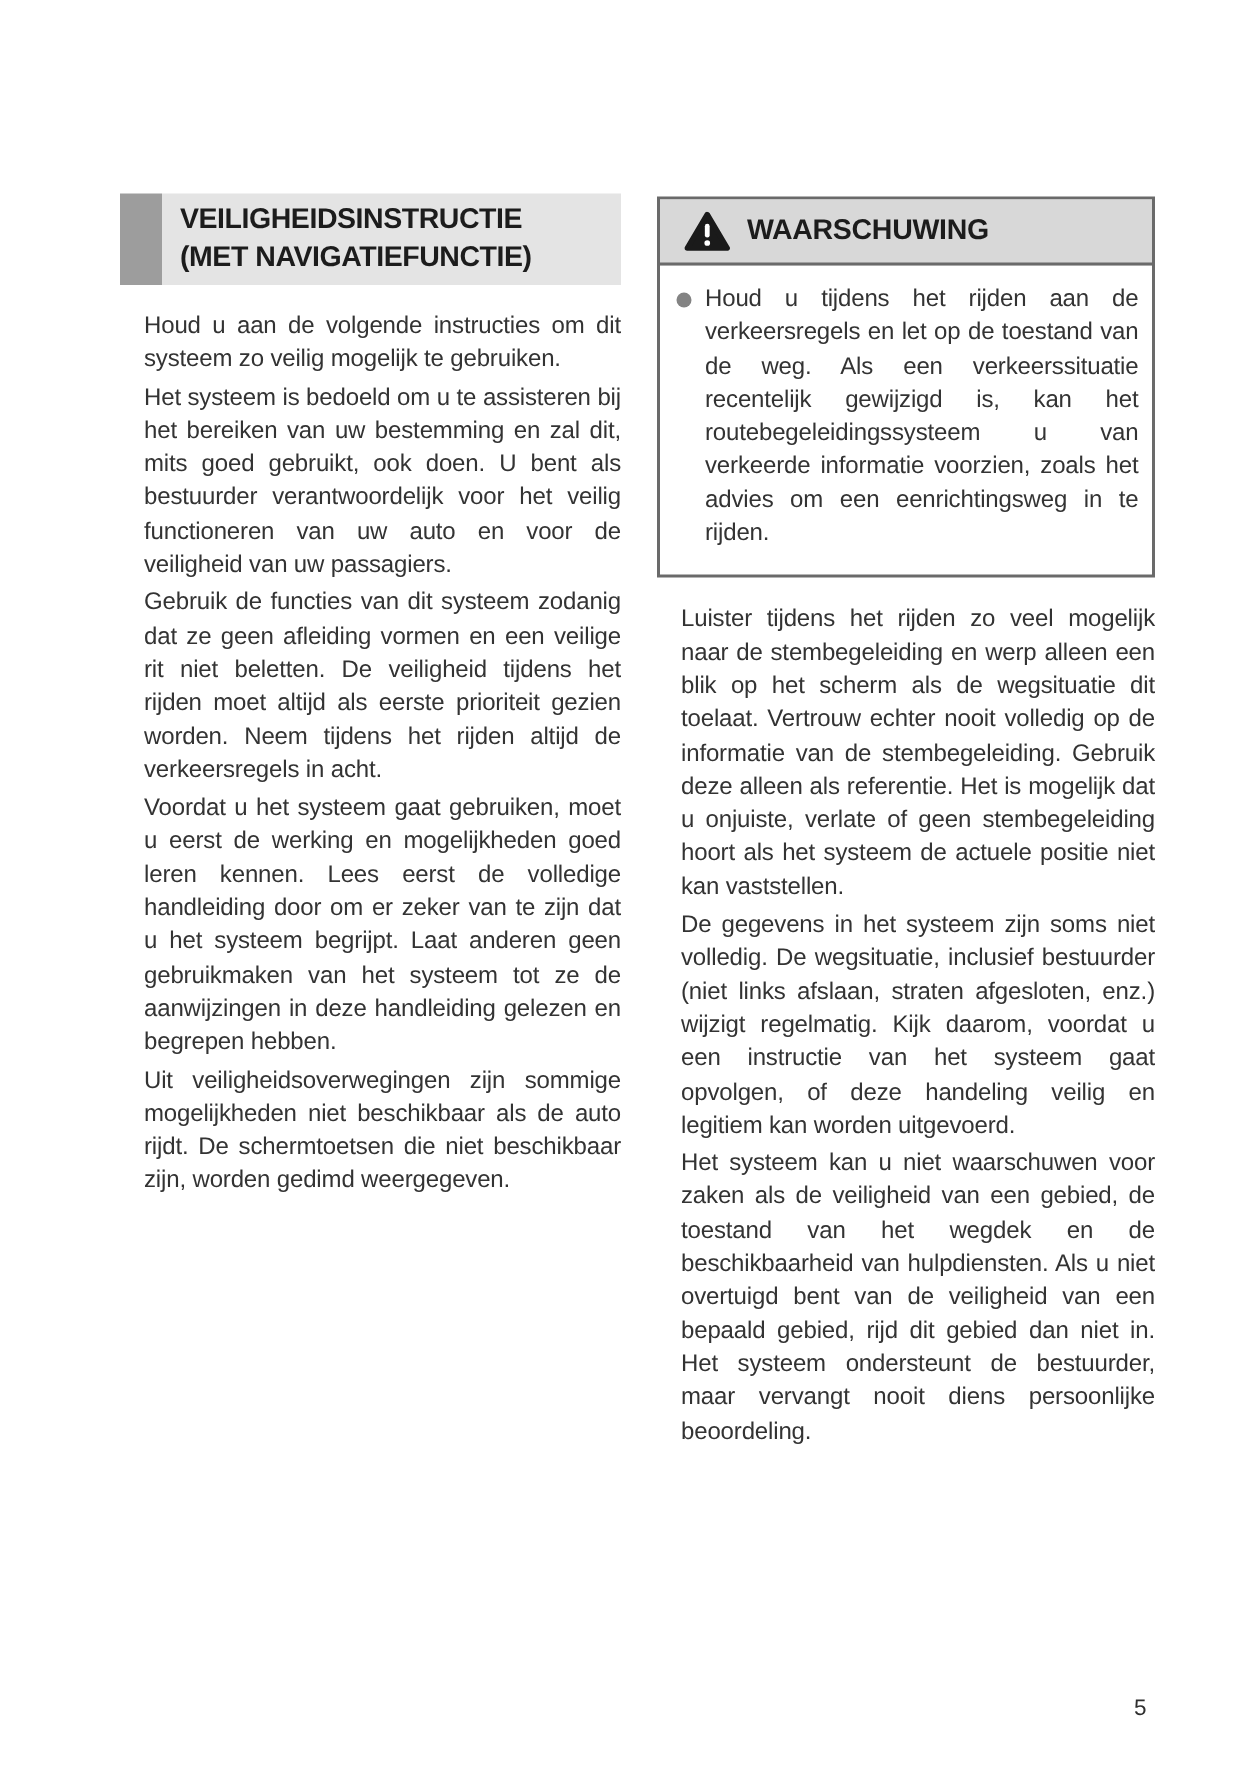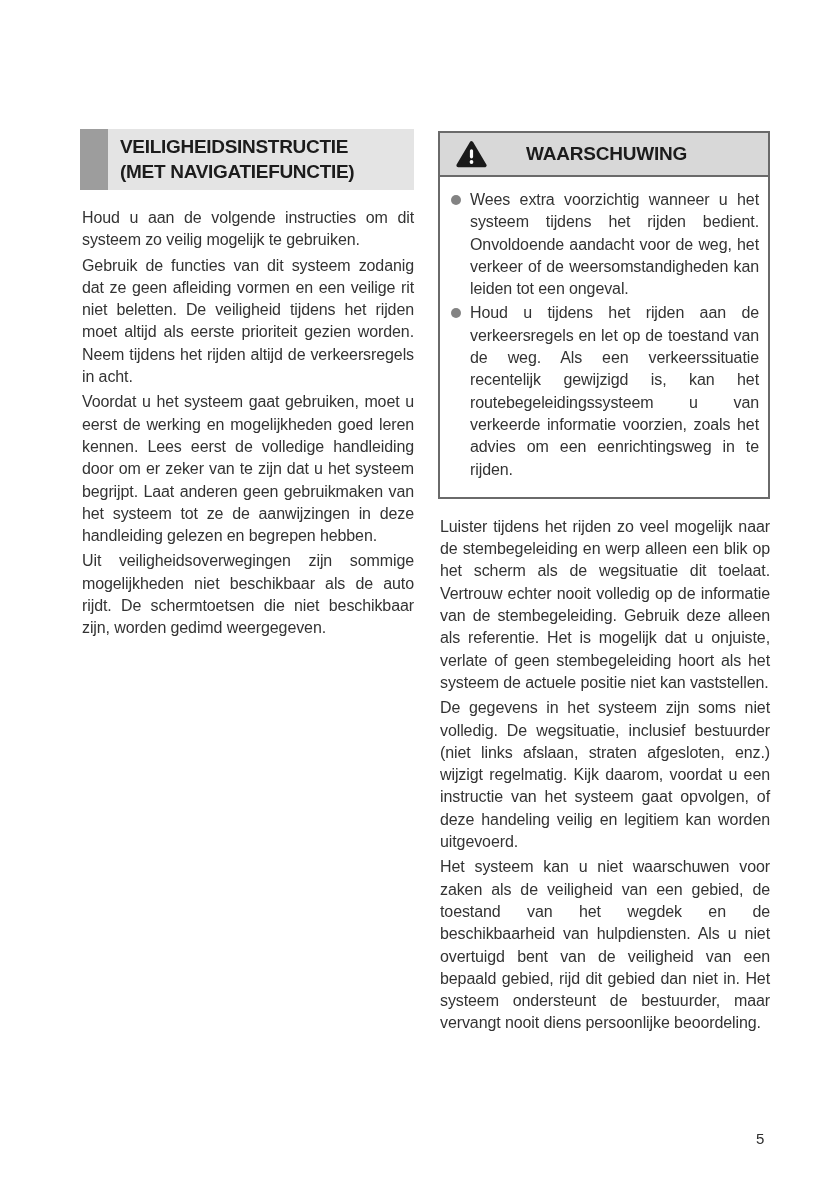--- a/index.html
+++ b/index.html
@@ -49,21 +49,21 @@
     line-height: 25px;
     font-weight: 700;
     color: #1c1c1c;
     letter-spacing: -0.3px;
   }
   
   .para {
     font-size: 16px;
     line-height: 22.3px;
     text-align: justify;
-    margin: 0 0 3px 2px;
+    margin: 0 0 3px 16px;
     letter-spacing: -0.1px;
   }
   
   .warning-box {
     border: 2px solid #6a6a6a;
     margin-bottom: 17px;
   }
   .warning-header {
     background: #d8d8d8;
     border-bottom: 2px solid #6a6a6a;
@@ -71,21 +71,20 @@
     align-items: center;
     gap: 11px;
     padding: 5px 10px 5px 16px;
     height: 32px;
   }
   .warning-title {
     font-size: 19px;
     font-weight: 700;
     color: #1c1c1c;
     letter-spacing: -0.2px;
-    margin-left: 28px;
   }
   .warning-body {
     padding: 12px 9px 16px 10px;
   }
   .warning-item {
     position: relative;
     padding-left: 20px;
     font-size: 16px;
     line-height: 22.3px;
     text-align: justify;
@@ -125,20 +124,21 @@
 
     <div class="section-header">
       <div class="accent-block"></div>
       <div class="title-area">
         <div class="section-title">VEILIGHEIDSINSTRUCTIE</div>
         <div class="section-title">(MET NAVIGATIEFUNCTIE)</div>
       </div>
     </div>
 
     <p class="para">Houd u aan de volgende instructies om dit systeem zo veilig mogelijk te gebruiken.</p>
+    <p class="para">Het systeem is bedoeld om u te assisteren bij het bereiken van uw bestemming en zal dit, mits goed gebruikt, ook doen. U bent als bestuurder verantwoordelijk voor het veilig functioneren van uw auto en voor de veiligheid van uw passagiers.</p>
     <p class="para">Gebruik de functies van dit systeem zodanig dat ze geen afleiding vormen en een veilige rit niet beletten. De veiligheid tijdens het rijden moet altijd als eerste prioriteit gezien worden. Neem tijdens het rijden altijd de verkeersregels in acht.</p>
     <p class="para">Voordat u het systeem gaat gebruiken, moet u eerst de werking en mogelijkheden goed leren kennen. Lees eerst de volledige handleiding door om er zeker van te zijn dat u het systeem begrijpt. Laat anderen geen gebruikmaken van het systeem tot ze de aanwijzingen in deze handleiding gelezen en begrepen hebben.</p>
     <p class="para">Uit veiligheidsoverwegingen zijn sommige mogelijkheden niet beschikbaar als de auto rijdt. De schermtoetsen die niet beschikbaar zijn, worden gedimd weergegeven.</p>
   </div>
 
   <div class="col-right">
 
     <div class="warning-box">
       <div class="warning-header">
         <span class="warning-icon">
@@ -146,24 +146,20 @@
             <path d="M15.5 2 L28.8 24.4 L2.2 24.4 Z" fill="#1a1a1a" stroke="#1a1a1a" stroke-width="3.6" stroke-linejoin="round"></path>
             <rect x="13.9" y="8.2" width="3.2" height="9.2" rx="1.6" fill="#ffffff"></rect>
             <circle cx="15.5" cy="21" r="1.9" fill="#ffffff"></circle>
           </svg>
         </span>
         <span class="warning-title">WAARSCHUWING</span>
       </div>
       <div class="warning-body">
         <div class="warning-item">
           <span class="bullet-dot"></span>
-          <span>Wees extra voorzichtig wanneer u het systeem tijdens het rijden bedient. Onvoldoende aandacht voor de weg, het verkeer of de weersomstandigheden kan leiden tot een ongeval.</span>
-        </div>
-        <div class="warning-item">
-          <span class="bullet-dot"></span>
           <span>Houd u tijdens het rijden aan de verkeersregels en let op de toestand van de weg. Als een verkeerssituatie recentelijk gewijzigd is, kan het routebegeleidingssysteem u van verkeerde informatie voorzien, zoals het advies om een eenrichtingsweg in te rijden.</span>
         </div>
       </div>
     </div>
 
     <p class="para">Luister tijdens het rijden zo veel mogelijk naar de stembegeleiding en werp alleen een blik op het scherm als de wegsituatie dit toelaat. Vertrouw echter nooit volledig op de informatie van de stembegeleiding. Gebruik deze alleen als referentie. Het is mogelijk dat u onjuiste, verlate of geen stembegeleiding hoort als het systeem de actuele positie niet kan vaststellen.</p>
     <p class="para">De gegevens in het systeem zijn soms niet volledig. De wegsituatie, inclusief bestuurder (niet links afslaan, straten afgesloten, enz.) wijzigt regelmatig. Kijk daarom, voordat u een instructie van het systeem gaat opvolgen, of deze handeling veilig en legitiem kan worden uitgevoerd.</p>
     <p class="para">Het systeem kan u niet waarschuwen voor zaken als de veiligheid van een gebied, de toestand van het wegdek en de beschikbaarheid van hulpdiensten. Als u niet overtuigd bent van de veiligheid van een bepaald gebied, rijd dit gebied dan niet in. Het systeem ondersteunt de bestuurder, maar vervangt nooit diens persoonlijke beoordeling.</p>
   </div>
 

